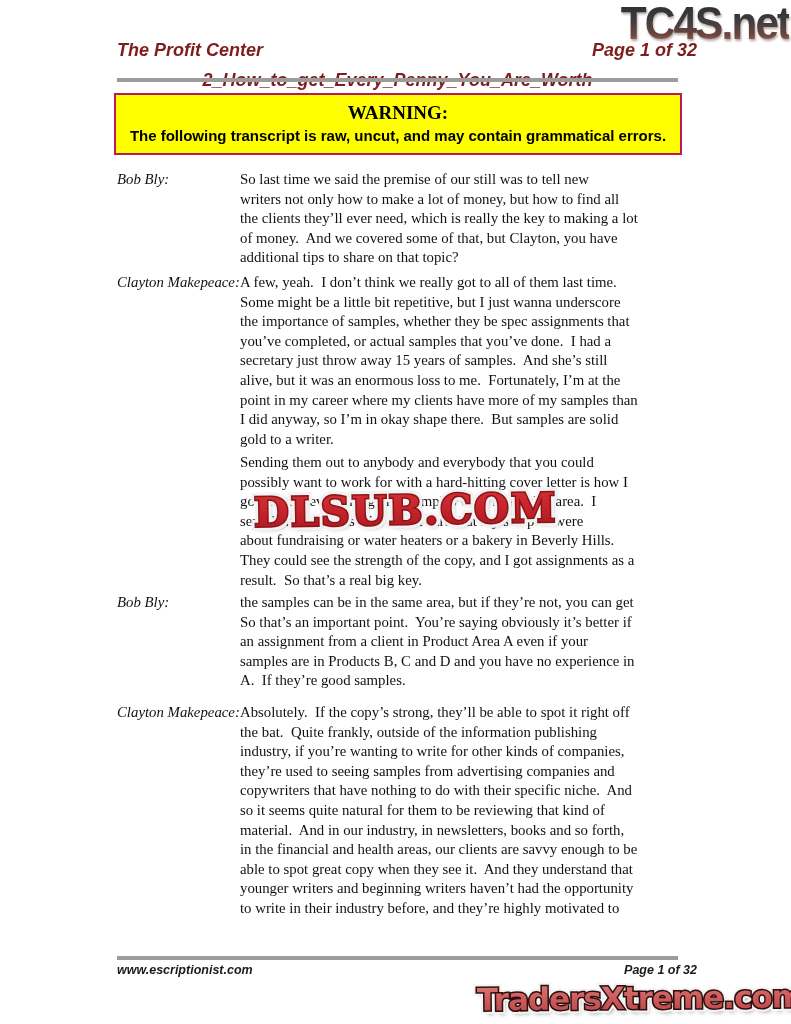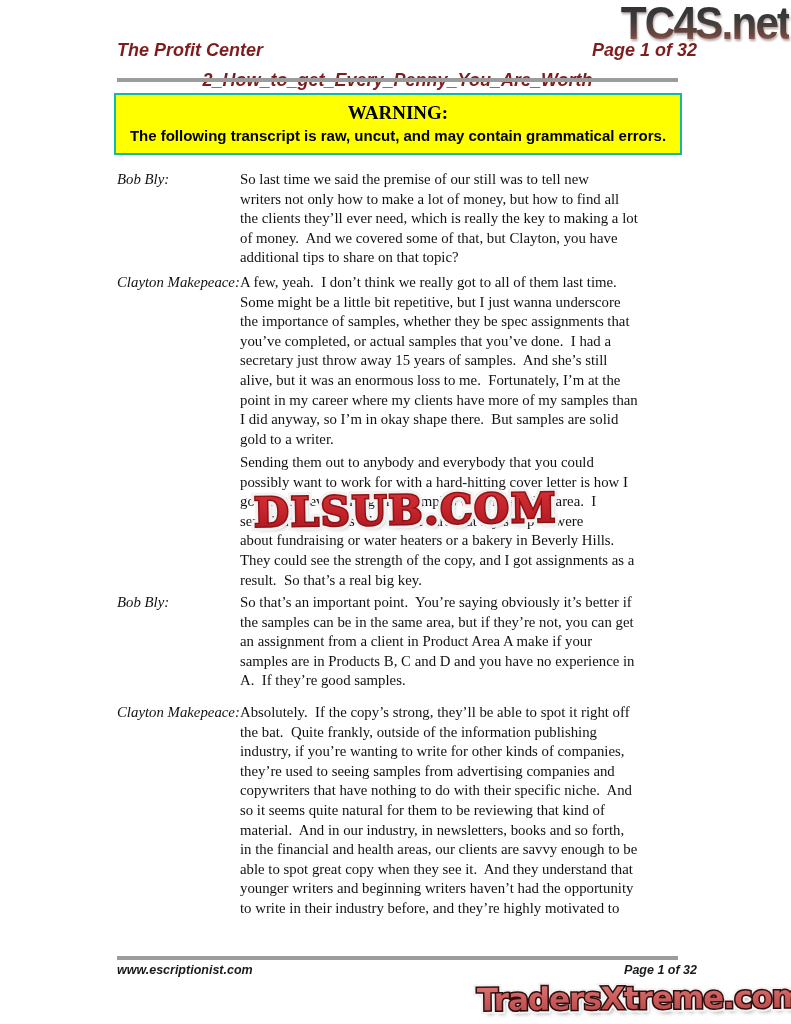--- a/index.html
+++ b/index.html
@@ -21,21 +21,21 @@
        line-height:15px;white-space:pre;}
   .hdr-left{left:117px;top:43px;}
   .hdr-center{left:117px;top:43px;width:561px;text-align:center;}
   .hdr-right{right:94px;top:43px;}
   .rule{position:absolute;left:117px;width:561px;height:4px;background:#9c9c9c;}
   .rule-top{top:78px;}
   .rule-bottom{top:956px;}
 
   
   .warnbox{position:absolute;left:114px;top:93px;width:564px;height:58px;
-           background:#ffff00;border:2px solid #14b8a6;text-align:center;}
+           background:#ffff00;border:2px solid #be185d;text-align:center;}
   .warn-title{font-family:"Liberation Serif",serif;font-weight:bold;
               font-size:19px;margin-top:7px;color:#000;}
   .warn-msg{font-family:Liberation Sans, sans-serif;font-weight:bold;
             font-size:15px;margin-top:3px;color:#000;}
 
   
   .transcript{position:absolute;left:0;top:0;width:636px;height:1024px;}
   .para{position:absolute;left:117px;display:flex;font-size:14.8px;line-height:19.6px;}
   .para[data-idx="0"]{top:170px;}
   .para[data-idx="1"]{top:273px;}
@@ -127,23 +127,23 @@
         <div class="line">got started, even though my samples were in another area.  I</div>
         <div class="line">sent them to clients who didn’t care that my samples were</div>
         <div class="line">about fundraising or water heaters or a bakery in Beverly Hills.</div>
         <div class="line">They could see the strength of the copy, and I got assignments as a</div>
         <div class="line">result.  So that’s a real big key.</div>
       </div>
     </div>
     <div class="para" data-idx="3">
       <div class="speaker">Bob Bly:</div>
       <div class="lines">
+        <div class="line">the samples can be in the same area, but if they’re not, you can get</div>
         <div class="line">So that’s an important point.  You’re saying obviously it’s better if</div>
-        <div class="line">the samples can be in the same area, but if they’re not, you can get</div>
-        <div class="line">an assignment from a client in Product Area A make if your</div>
+        <div class="line">an assignment from a client in Product Area A even if your</div>
         <div class="line">samples are in Products B, C and D and you have no experience in</div>
         <div class="line">A.  If they’re good samples.</div>
       </div>
     </div>
     <div class="para" data-idx="4">
       <div class="speaker">Clayton Makepeace:</div>
       <div class="lines">
         <div class="line">Absolutely.  If the copy’s strong, they’ll be able to spot it right off</div>
         <div class="line">the bat.  Quite frankly, outside of the information publishing</div>
         <div class="line">industry, if you’re wanting to write for other kinds of companies,</div>

